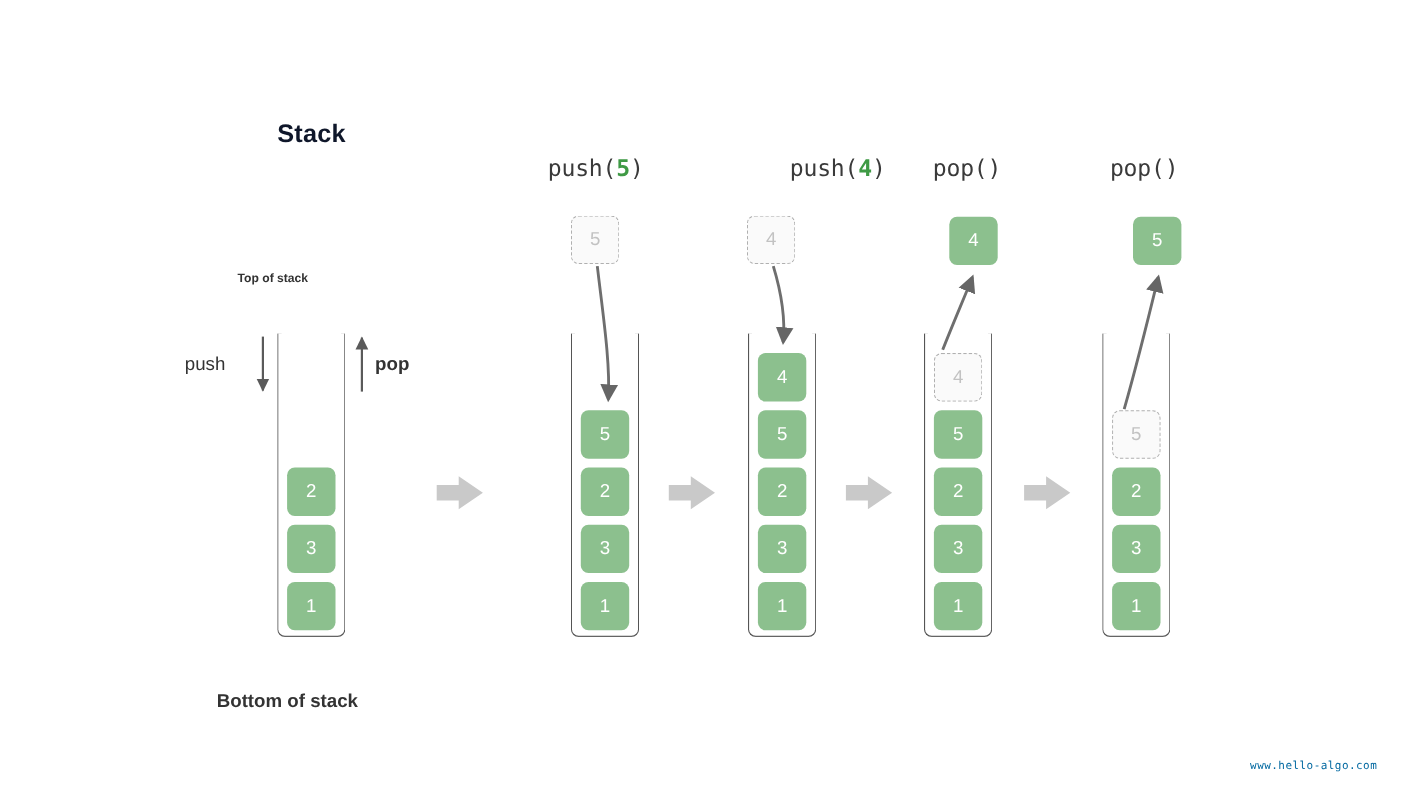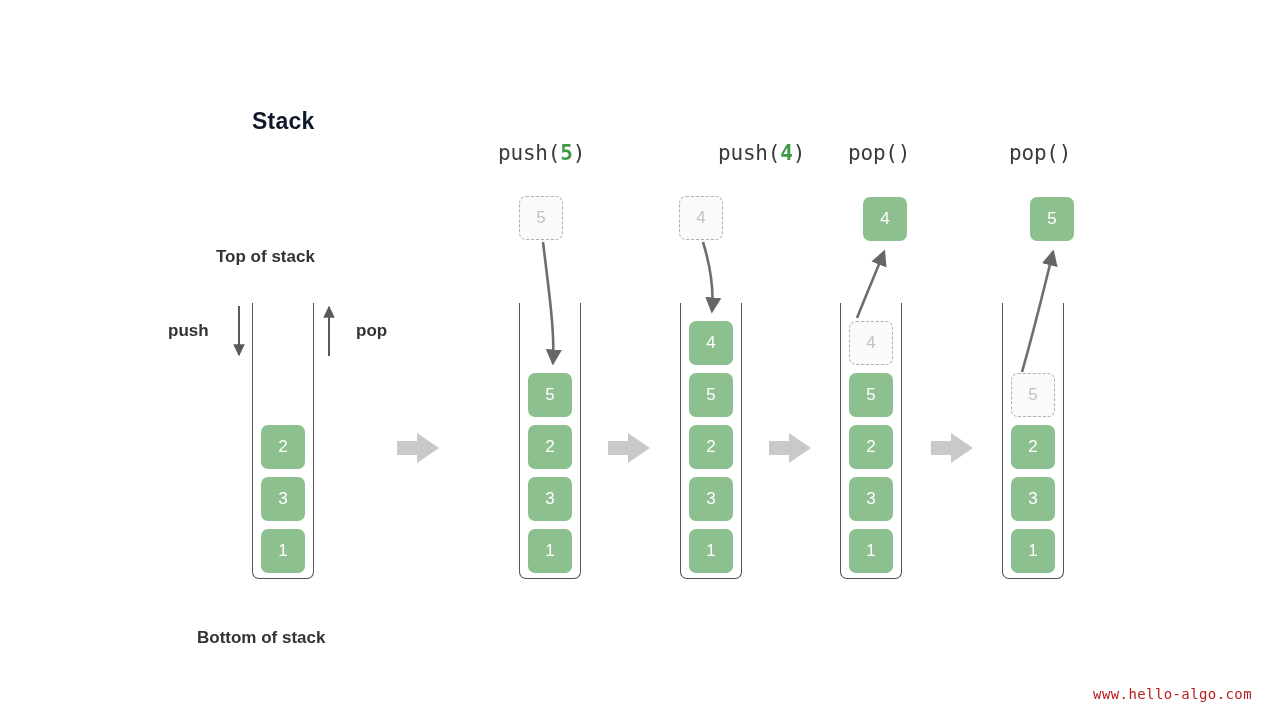--- a/index.html
+++ b/index.html
@@ -30,53 +30,52 @@
     color: #0f172a;
     letter-spacing: 0.2px;
     white-space: nowrap;
   }
 
   
   #top-of-stack-label {
     position: absolute;
     left: 216px;
     top: 247px;
-    font-size: 17px;
+    font-size: 11px;
     font-weight: bold;
     color: #333333;
     white-space: nowrap;
   }
   #bottom-of-stack-label {
     position: absolute;
     left: 197px;
     top: 616px;
     font-size: 17px;
     font-weight: bold;
     color: #333333;
     white-space: nowrap;
     margin-top: 12px;
   }
   #push-label {
     position: absolute;
     left: 168px;
     top: 321px;
     font-size: 17px;
-    font-weight: bold;
+    font-weight: normal;
     color: #333333;
     white-space: nowrap;
   }
   #pop-label {
     position: absolute;
     left: 341px;
     top: 321px;
     font-size: 17px;
     font-weight: bold;
     color: #333333;
     white-space: nowrap;
-    margin-left: 15px;
   }
 
   
   .stack-container {
     position: absolute;
     box-sizing: border-box;
     width: 62px;
     border-left: 1.6px solid #555555;
     border-right: 1.6px solid #555555;
     border-bottom: 1.6px solid #555555;
@@ -127,22 +126,22 @@
     inset: 0;
     pointer-events: none;
   }
 
   
   #watermark {
     position: absolute;
     right: 28px;
     bottom: 18px;
     font-family: "DejaVu Sans Mono", monospace;
-    font-size: 14px;
-    color: #b91c1c;
+    font-size: 10px;
+    color: #0369a1;
     letter-spacing: 0.4px;
     white-space: nowrap;
   }
 </style>
 </head>
 <body>
 
 <div class="canvas">
 
   <div id="stack-title">Stack</div>

